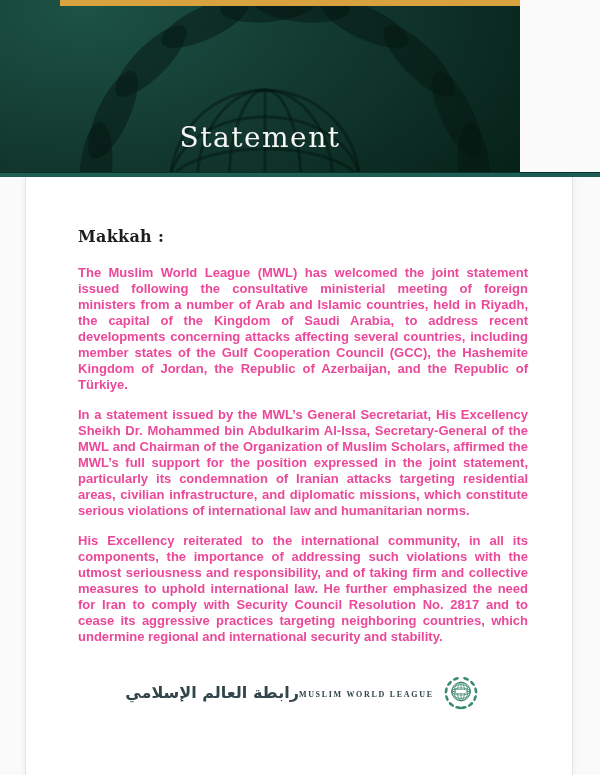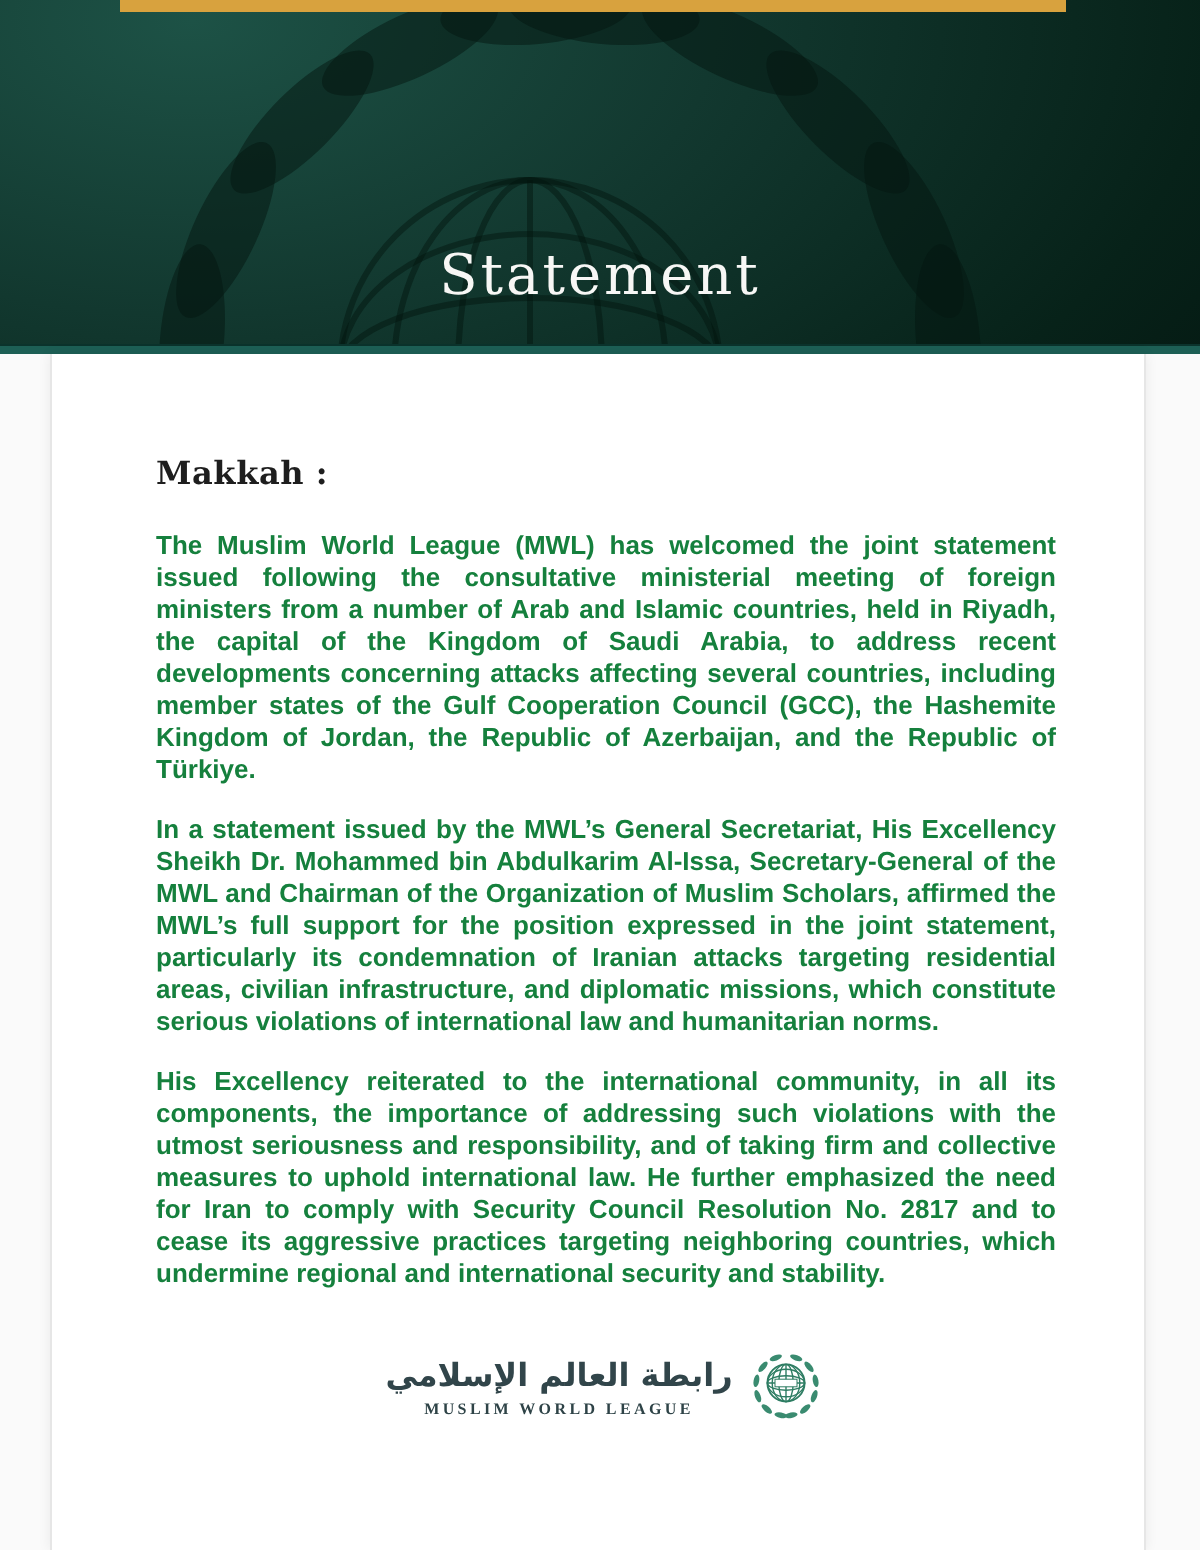--- a/index.html
+++ b/index.html
@@ -7,21 +7,21 @@
   body {
     background: #fafafa;
     font-family: "Liberation Sans", sans-serif;
     overflow: hidden;
     position: relative;
   }
 
   
   .header {
     position: relative;
-    width: 600px;
+    width: 520px;
     height: 172px;
     background:
       radial-gradient(ellipse 820px 460px at 16% 6%,
         #1d5246 0%, #12382f 32%, #072219 62%, #03130e 85%, #02100c 100%);
     overflow: hidden;
   }
   .watermark {
     position: absolute;
     top: 0; left: 0;
     width: 600px; height: 172px;
@@ -70,36 +70,36 @@
     font-size: 16px;
     color: #1e1e1e;
     margin-bottom: 19px;
     letter-spacing: 0.3px;
   }
   .doc-paragraph {
     font-family: "Liberation Sans", sans-serif;
     font-weight: 700;
     font-size: 13px;
     line-height: 16px;
-    color: #15803d;
+    color: #ec4899;
     text-align: justify;
     margin-bottom: 14px;
   }
 
   
   .logo-block {
     margin-top: 27px;
     display: flex;
     align-items: center;
     justify-content: center;
     gap: 7px;
   }
   .logo-texts {
     display: flex;
-    flex-direction: column;
+    flex-direction: row;
     align-items: center;
   }
   .logo-arabic {
     font-family: "DejaVu Sans", sans-serif;
     font-weight: 700;
     font-size: 16px;
     line-height: 20px;
     color: #31454a;
     direction: rtl;
   }

